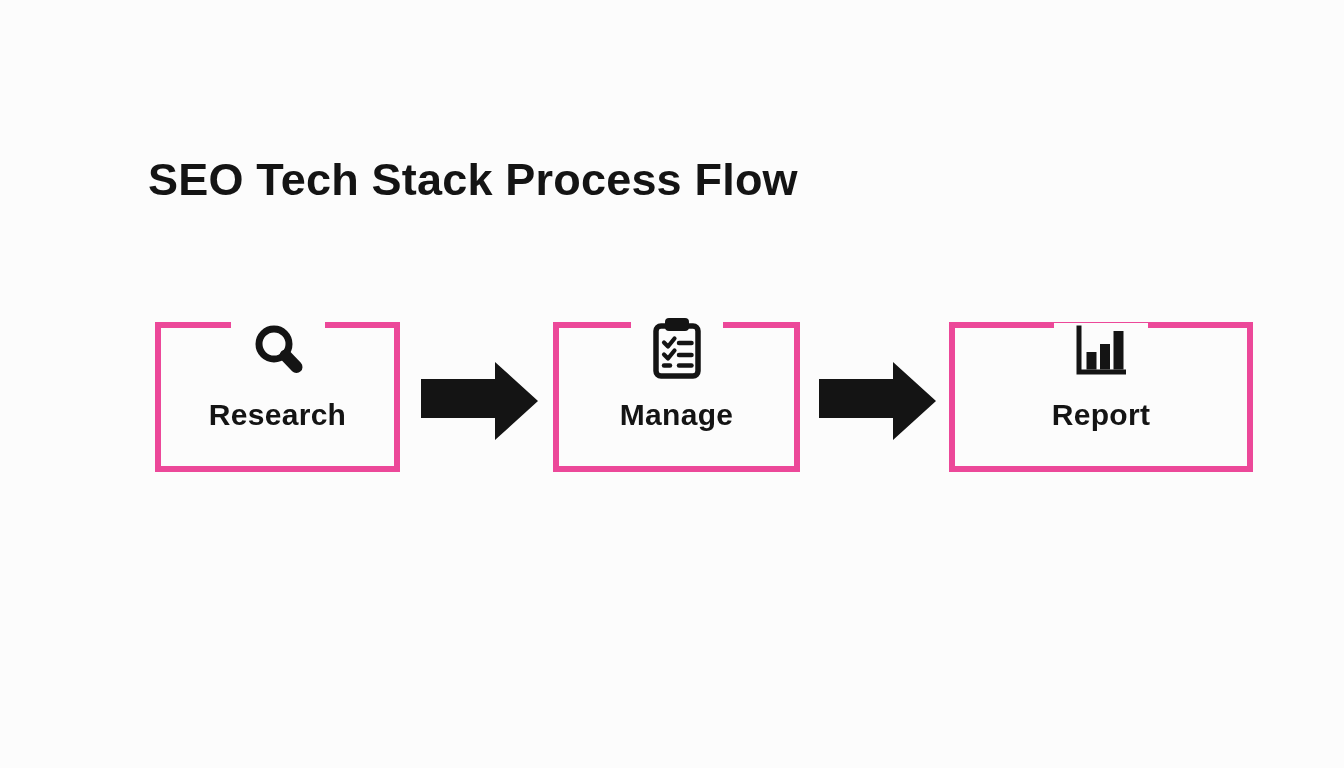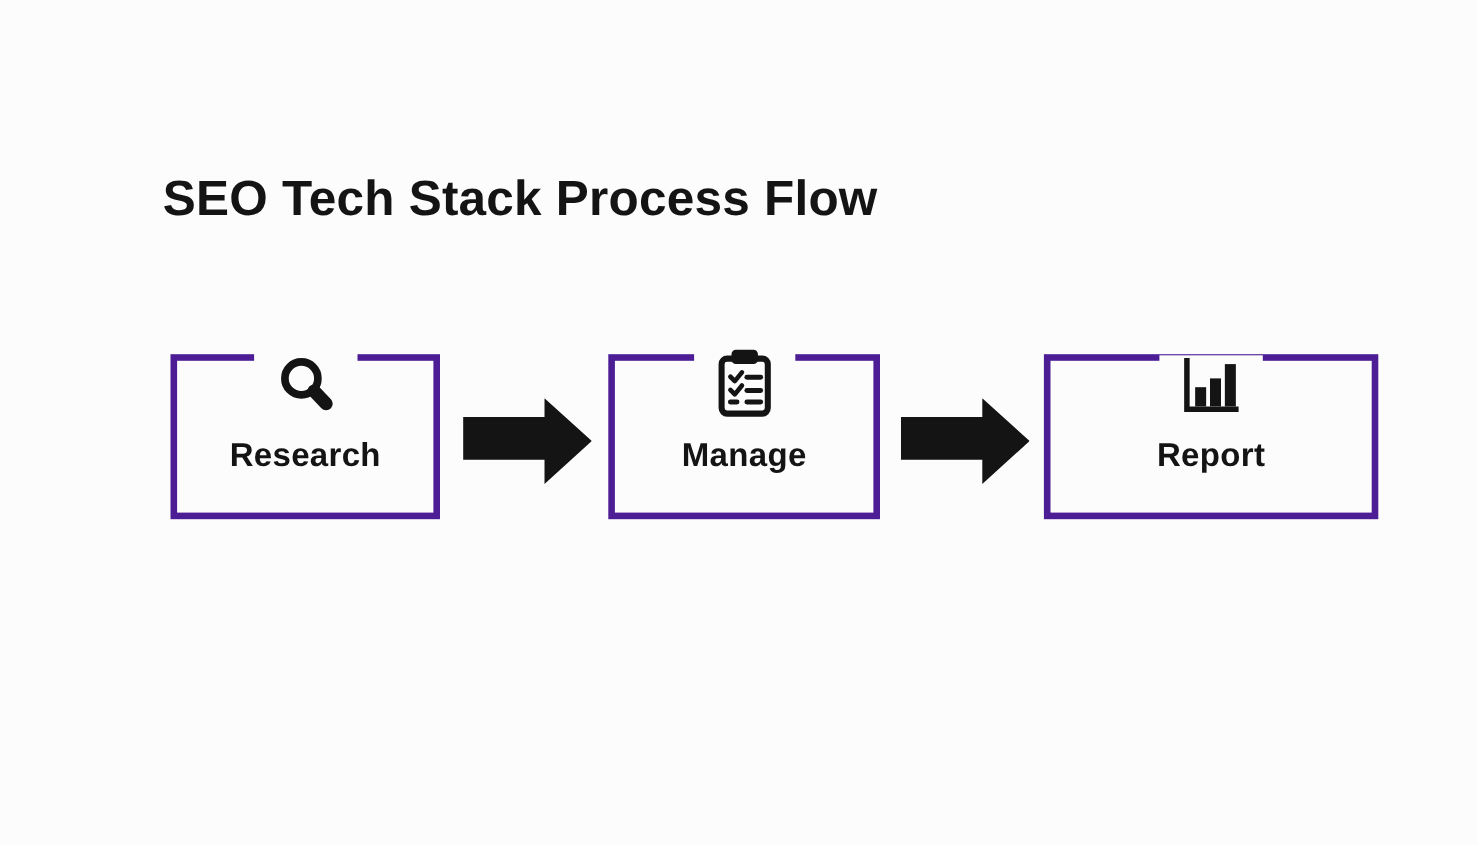--- a/index.html
+++ b/index.html
@@ -27,21 +27,21 @@
     font-weight: bold;
     letter-spacing: 0.2px;
     color: #141414;
     white-space: nowrap;
   }
   .step-box {
     position: absolute;
     top: 322px;
     height: 150px;
     box-sizing: border-box;
-    border: 6px solid #4c1d95;
+    border: 6px solid #ec4899;
     background: transparent;
   }
   .b1 { left: 155px; width: 245px; }
   .b2 { left: 553px; width: 247px; }
   .b3 { left: 949px; width: 304px; }
 
   
   .icon-badge {
     position: absolute;
     left: 50%;

